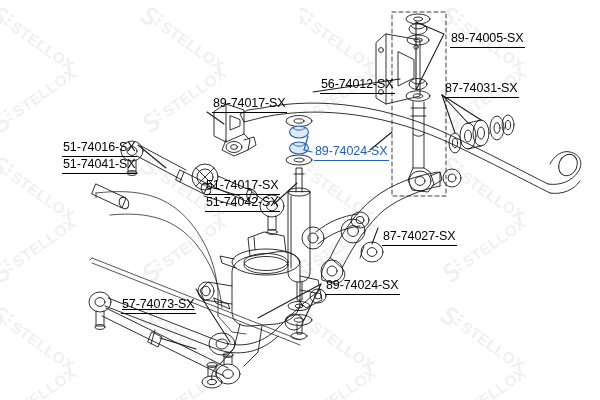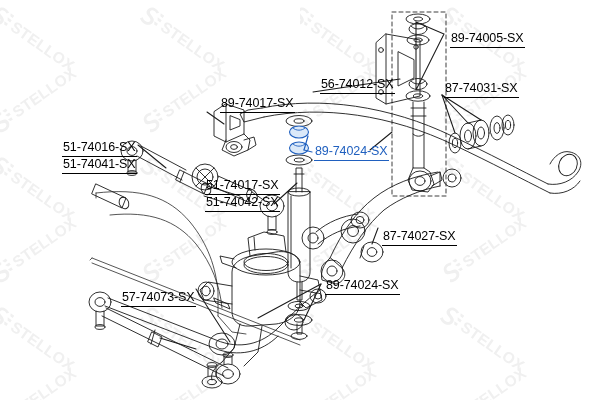--- a/index.html
+++ b/index.html
@@ -386,21 +386,21 @@
     </g>
   </svg>
 
   <div id="labels">
 
     <div class="callout two" style="left:62px; top:140px;">
       <span class="lbl">51-74016-SX</span>
       <span class="lbl">51-74041-SX</span>
     </div>
 
-    <div class="callout" style="left:220px; top:96px;">
+    <div class="callout" style="left:212px; top:96px;">
       <span class="lbl">89-74017-SX</span>
     </div>
 
     <div class="callout two" style="left:205px; top:152px;margin-top:26px;">
       <span class="lbl">51-74017-SX</span>
       <span class="lbl">51-74042-SX</span>
     </div>
 
     <div class="callout" style="left:320px; top:77px;">
       <span class="lbl">56-74012-SX</span>
@@ -419,21 +419,21 @@
     </div>
 
     <div class="callout" style="left:382px; top:229px;">
       <span class="lbl">87-74027-SX</span>
     </div>
 
     <div class="callout" style="left:325px; top:278px;">
       <span class="lbl">89-74024-SX</span>
     </div>
 
-    <div class="callout" style="left:121px; top:290px;">
+    <div class="callout" style="left:121px; top:297px;text-decoration:underline;">
       <span class="lbl">57-74073-SX</span>
     </div>
 
     <div class="callout two" style="left:82px; top:353px;">
     </div>
 
   </div>
 </div>
 
 </body></html>

